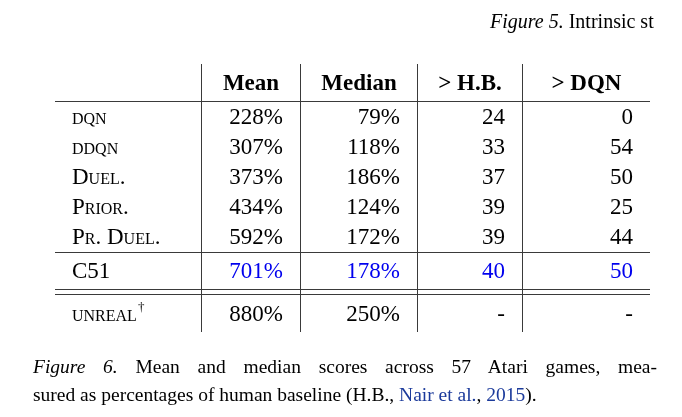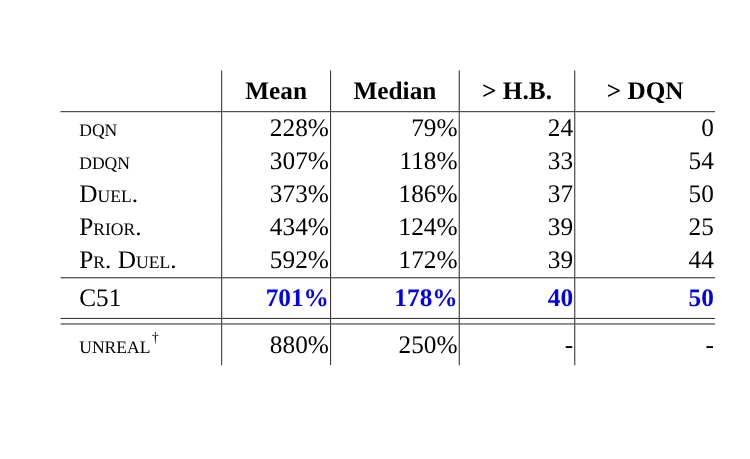--- a/index.html
+++ b/index.html
@@ -22,40 +22,43 @@
     grid-template-columns:147px 99px 117px 105px 127px;
     grid-template-rows:38px 30px 30px 30px 30px 30px 37px 6px 37px;
     font-size:23px;
   }
   .row{display:contents;}
   .cell{
     border-right:1.5px solid var(--rule);
     display:flex; align-items:center; box-sizing:border-box;
   }
   .cell.clast{border-right:none;}
-  .cell.num{justify-content:flex-end; padding-right:1px;}
+  .cell.num{justify-content:flex-end; padding-right:17px;}
   .cell.lbl{padding-left:17px; font-variant:small-caps;font-family:Liberation Serif, serif;}
   .row-head .cell{font-weight:bold; border-bottom:1.6px solid var(--rule);}
   .row-head .cell.hcenter{justify-content:center; padding-right:0;}
   .row-c51 .cell{border-top:1.6px solid var(--rule);}
   .row-dsep .cell{border-top:1.5px solid var(--rule); border-bottom:1.5px solid var(--rule);}
-  .hl{color:var(--hl); font-weight:bold;}
+  .hl{color:var(--hl); font-weight:normal;}
   sup.dagger{font-size:13px; line-height:0; position:relative; top:-7px; left:1px;}
 
   
   .fig6{position:absolute; left:33px; top:353px; width:624px; font-size:19.5px; line-height:27.5px;}
   .fig6 em{font-style:italic;}
   .jline{text-align:justify; text-align-last:justify;}
   .cite{color:var(--link); text-decoration:none; cursor:pointer;}
 </style>
 </head>
 <body>
 
 <div class="page" style="--rule: #3a3a3a; --hl: #0000ee; --link: #1b3a9b;">
 
+  <div class="fig5">
+    <em>Figure 5.</em><span> Intrinsic st</span>
+  </div>
 
   <div class="tbl">
 
     <div class="row row-head">
       <div class="cell lbl"></div>
       <div class="cell hcenter">Mean</div>
       <div class="cell hcenter">Median</div>
       <div class="cell hcenter">&gt; H.B.</div>
       <div class="cell hcenter clast">&gt; DQN</div>
     </div>
@@ -123,15 +126,17 @@
         </div>
       <div class="cell num">880%</div>
       <div class="cell num">250%</div>
       <div class="cell num">-</div>
       <div class="cell num clast">-</div>
     </div>
 
   </div>
 
   <div class="fig6">
+    <div class="jline"><em>Figure 6.</em><span> Mean and median scores across 57 Atari games, mea-</span></div>
+    <div><span>sured as percentages of human baseline (H.B., </span><a class="cite">Nair et al.</a><span>, </span><a class="cite">2015</a><span>).</span></div>
   </div>
 
 </div>
 
 </body></html>

